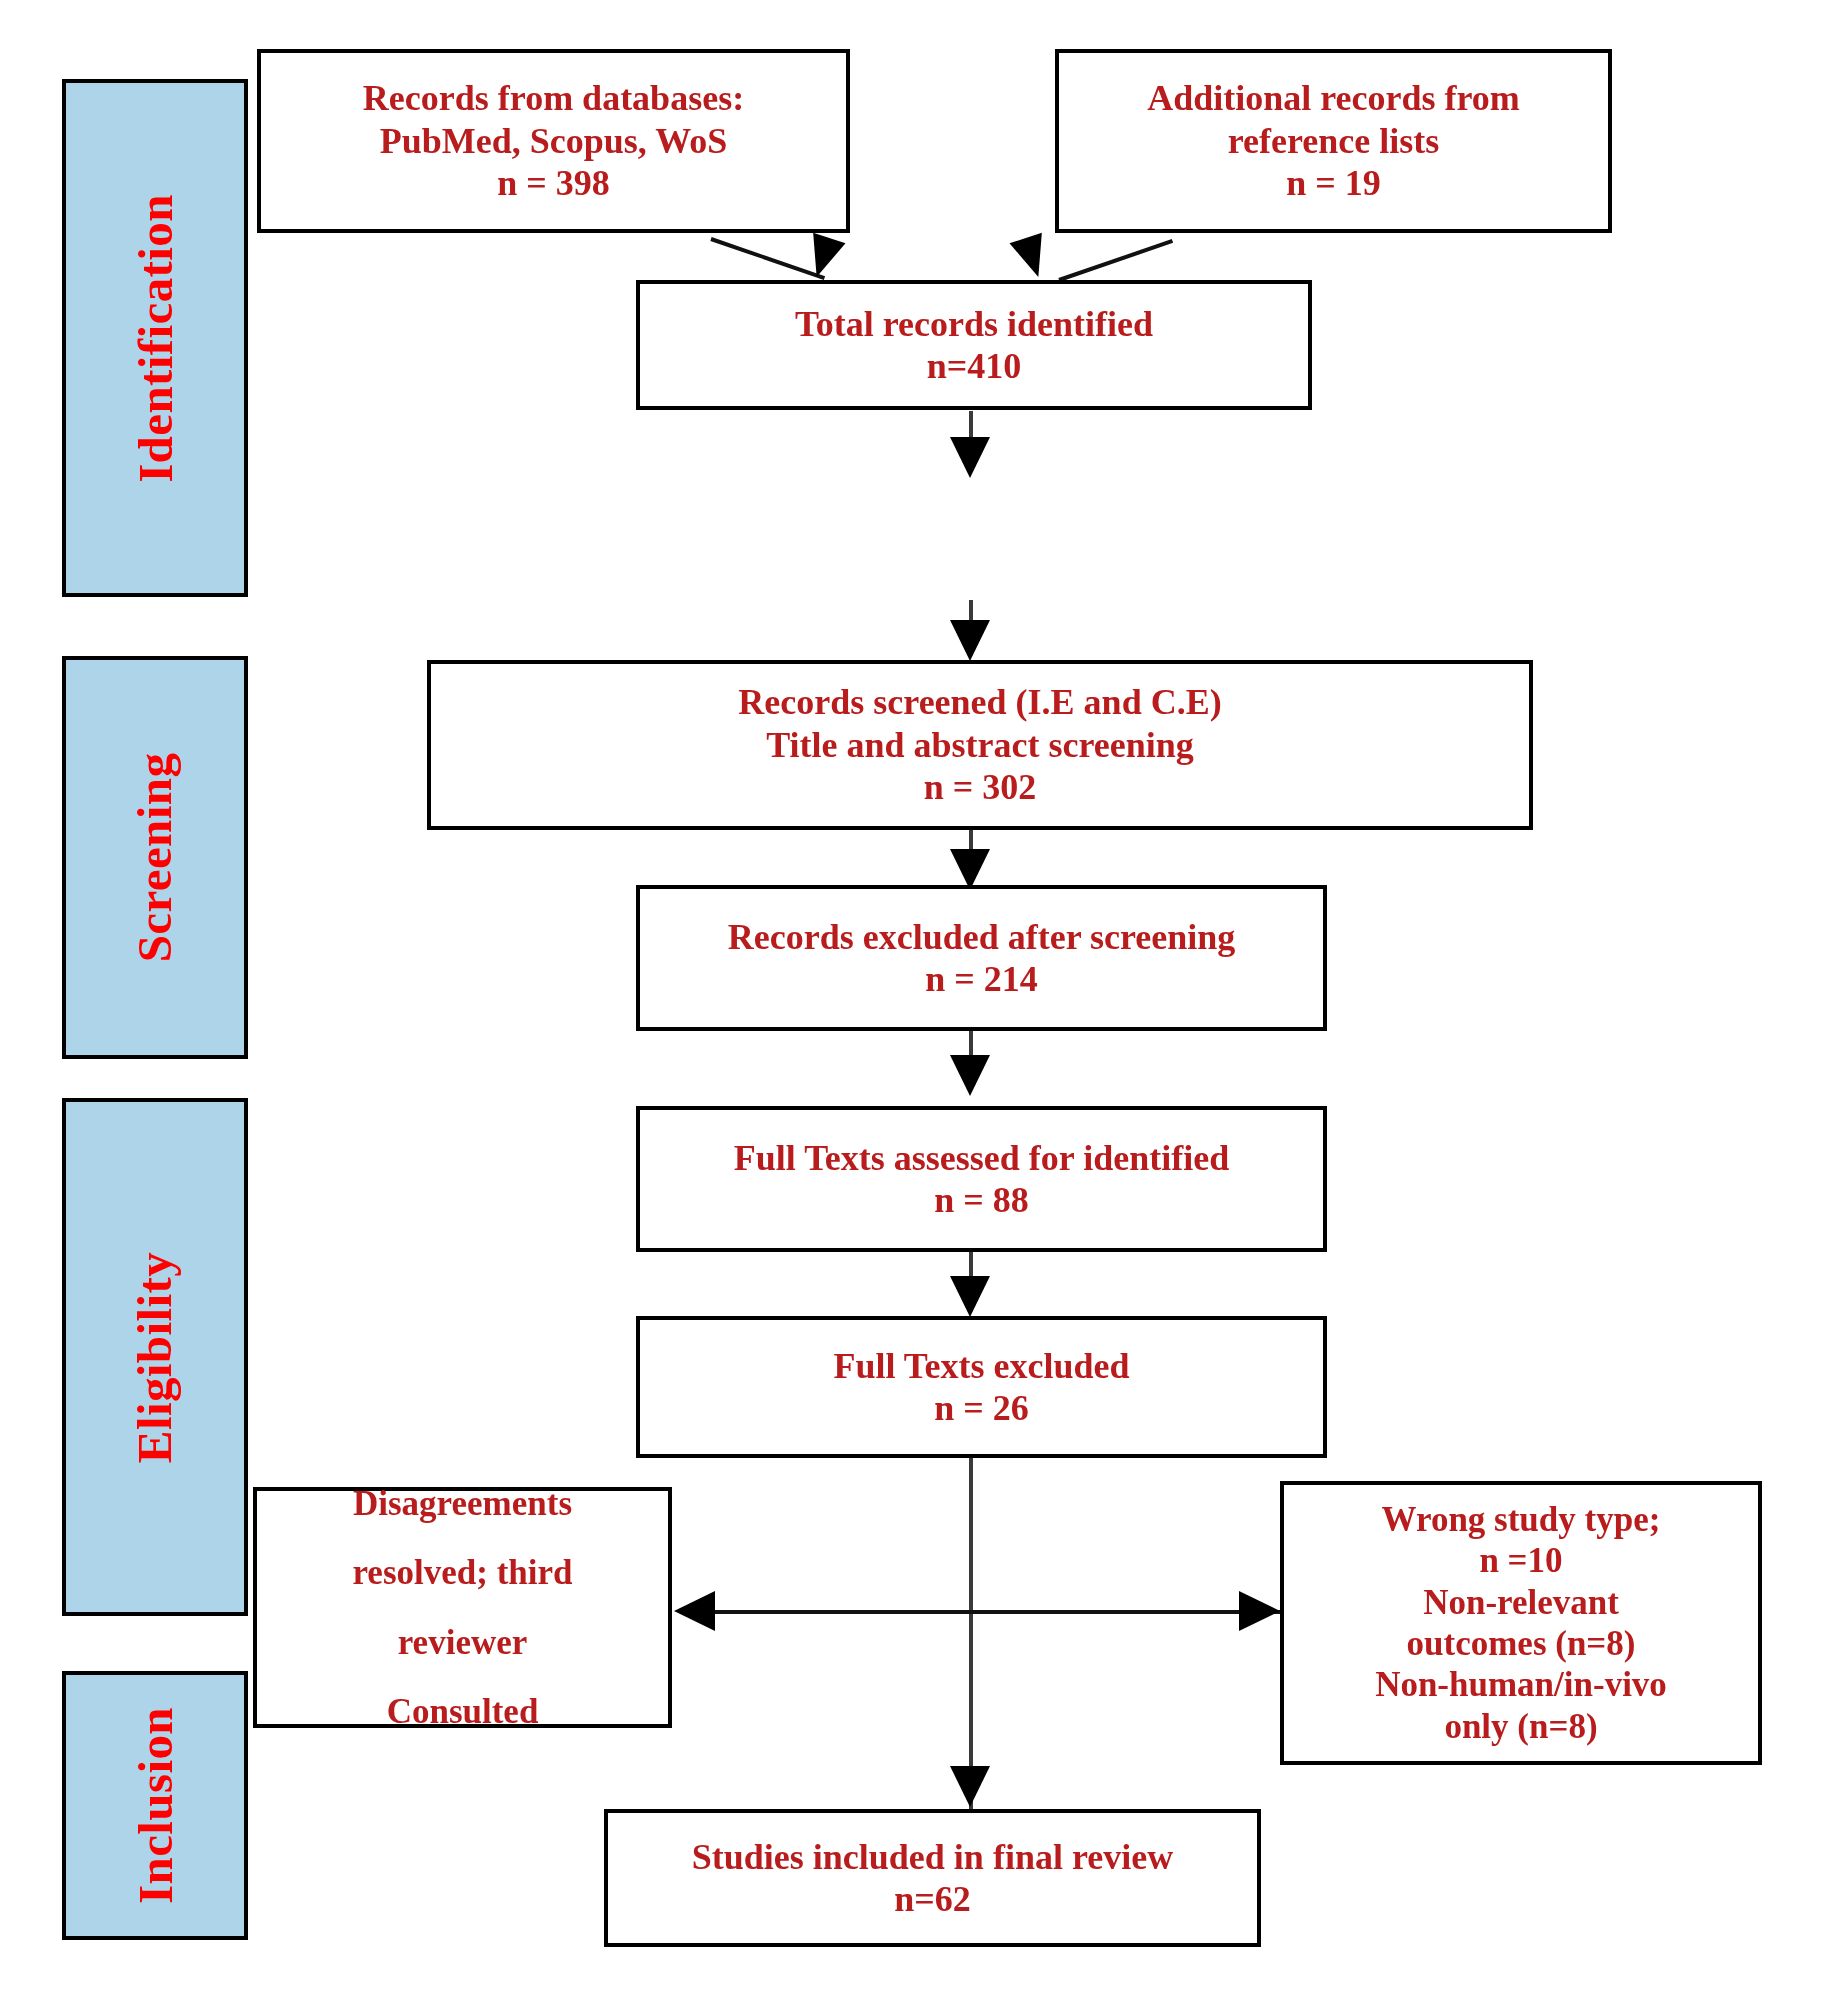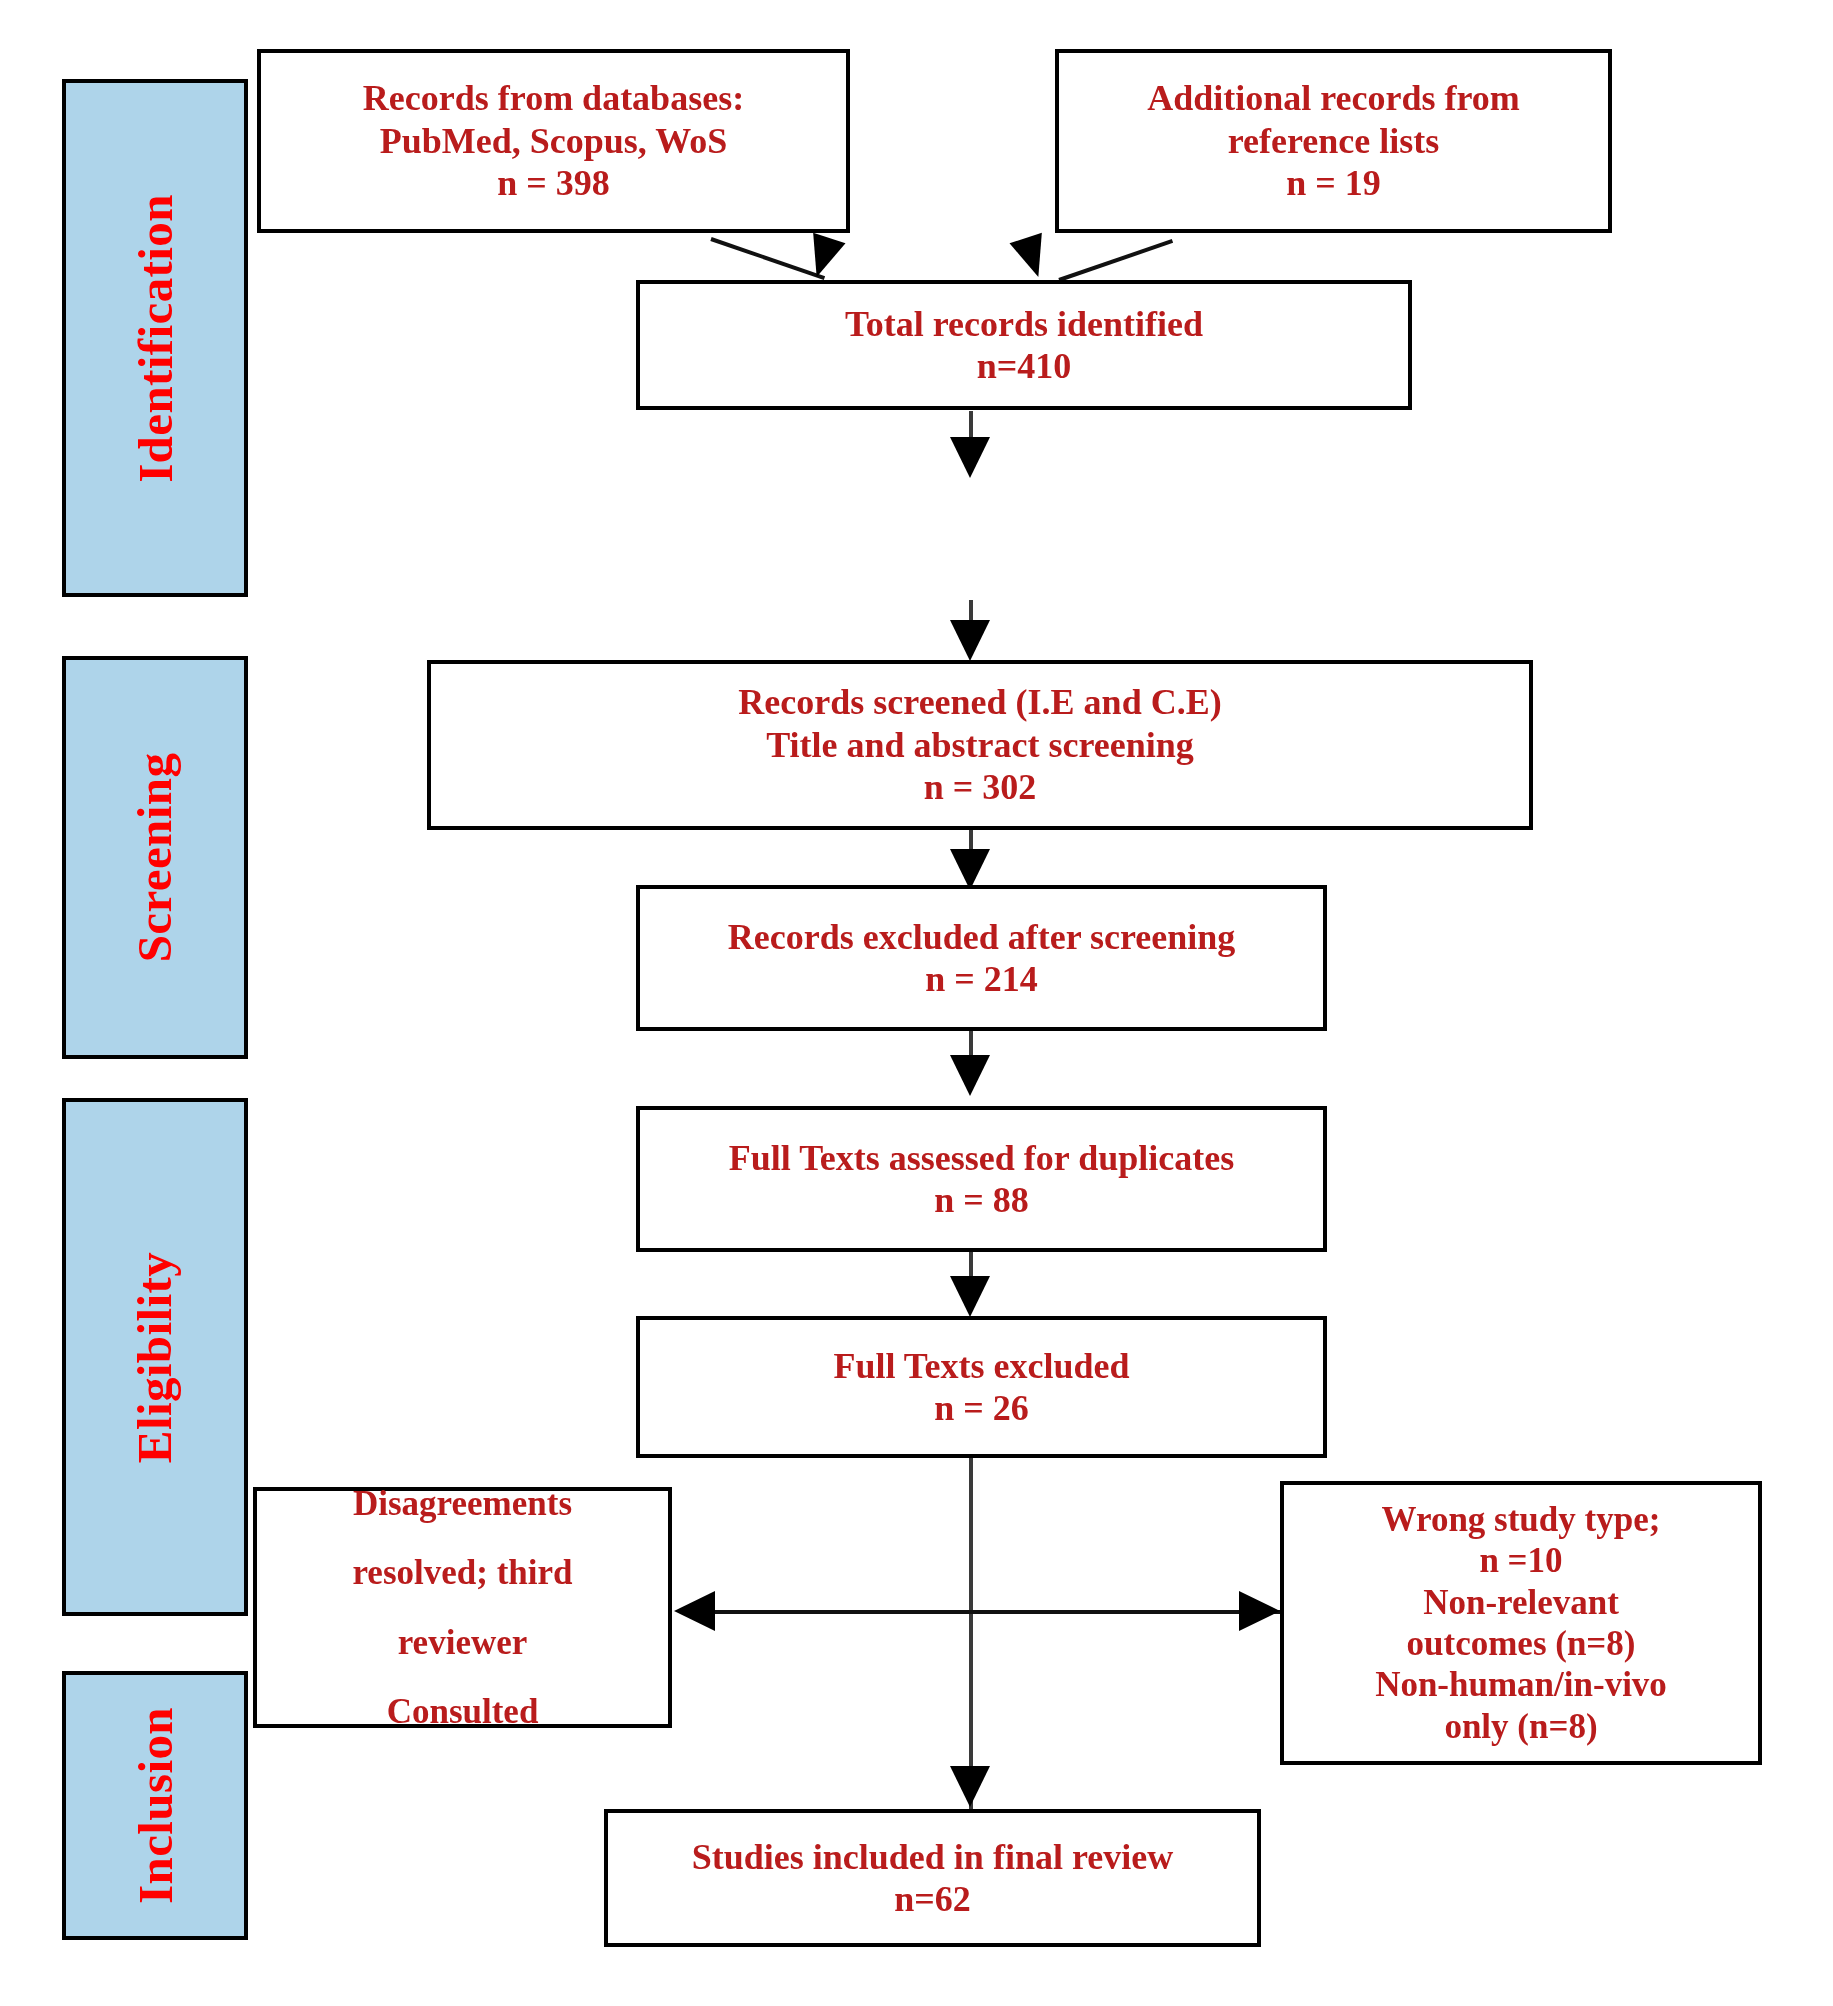--- a/index.html
+++ b/index.html
@@ -137,21 +137,21 @@
   <div class="diag" style="left:711px; top:237px; width:120px; transform: rotate(19deg);"></div>
   <div class="diag-head" style="left:806px; top:237px;
               border-left:17.4px solid transparent; border-right:17.4px solid transparent;
               border-top:41px solid #000000; transform: rotate(18deg);"></div>
 
   <div class="diag" style="left:1059px; top:278px; width:120px; transform: rotate(-19deg);"></div>
   <div class="diag-head" style="left:1015px; top:237px;
               border-left:17.4px solid transparent; border-right:17.4px solid transparent;
               border-top:41px solid #000000; transform: rotate(-18deg);"></div>
 
-  <div class="box" style="left:636px; top:280px; width:776px; height:130px;">
+  <div class="box" style="left:636px; top:280px; width:676px; height:130px;">
     <span class="ln">Total records identified</span>
     <span class="ln">n=410</span>
   </div>
 
   <div class="vline" style="left:969px; top:411px; height:40px;"></div>
   <div class="arrow-down" style="left:950px; top:437px;"></div>
 
 
   <div class="vline" style="left:969px; top:600px; height:40px;"></div>
   <div class="arrow-down" style="left:950px; top:620px;"></div>
@@ -167,21 +167,21 @@
 
   <div class="box" style="left:636px; top:885px; width:691px; height:146px;">
     <span class="ln">Records excluded after screening</span>
     <span class="ln">n = 214</span>
   </div>
 
   <div class="vline" style="left:969px; top:1031px; height:40px;"></div>
   <div class="arrow-down" style="left:950px; top:1055px;"></div>
 
   <div class="box" style="left:636px; top:1106px; width:691px; height:146px;">
-    <span class="ln">Full Texts assessed for duplicates</span>
+    <span class="ln">Full Texts assessed for identified</span>
     <span class="ln">n = 88</span>
   </div>
 
   <div class="vline" style="left:969px; top:1252px; height:43px;"></div>
   <div class="arrow-down" style="left:950px; top:1276px;"></div>
 
   <div class="box" style="left:636px; top:1316px; width:691px; height:142px;">
     <span class="ln">Full Texts excluded</span>
     <span class="ln">n = 26</span>
   </div>

